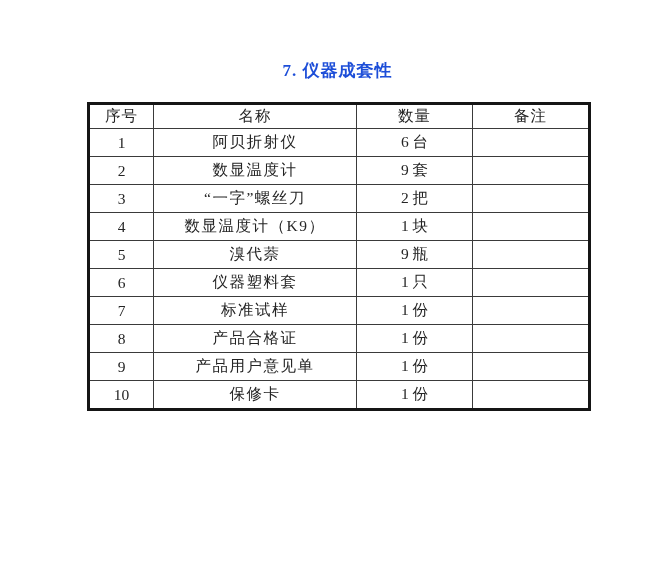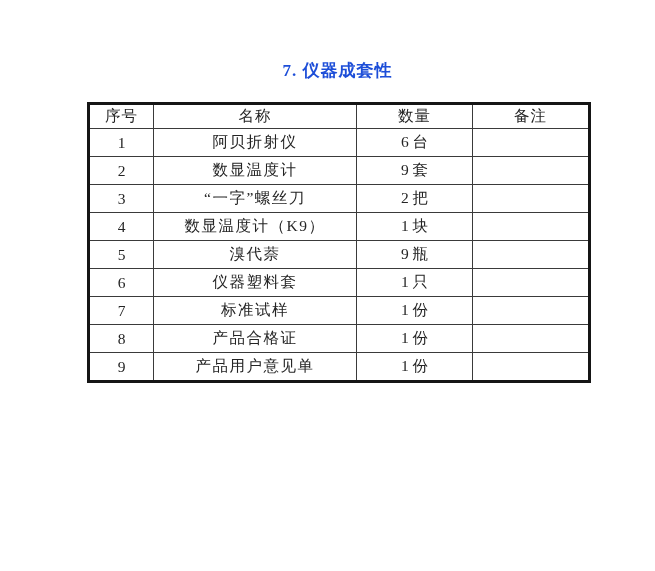--- a/index.html
+++ b/index.html
@@ -130,14 +130,20 @@
       <td class="cell-name">产品合格证</td>
       <td>1 份</td>
       <td></td>
     </tr>
     <tr>
       <td>9</td>
       <td class="cell-name">产品用户意见单</td>
       <td>1 份</td>
       <td></td>
     </tr>
+    <tr>
+      <td>10</td>
+      <td class="cell-name">保修卡</td>
+      <td>1 份</td>
+      <td></td>
+    </tr>
   </tbody>
 </table>
 
 </body></html>

